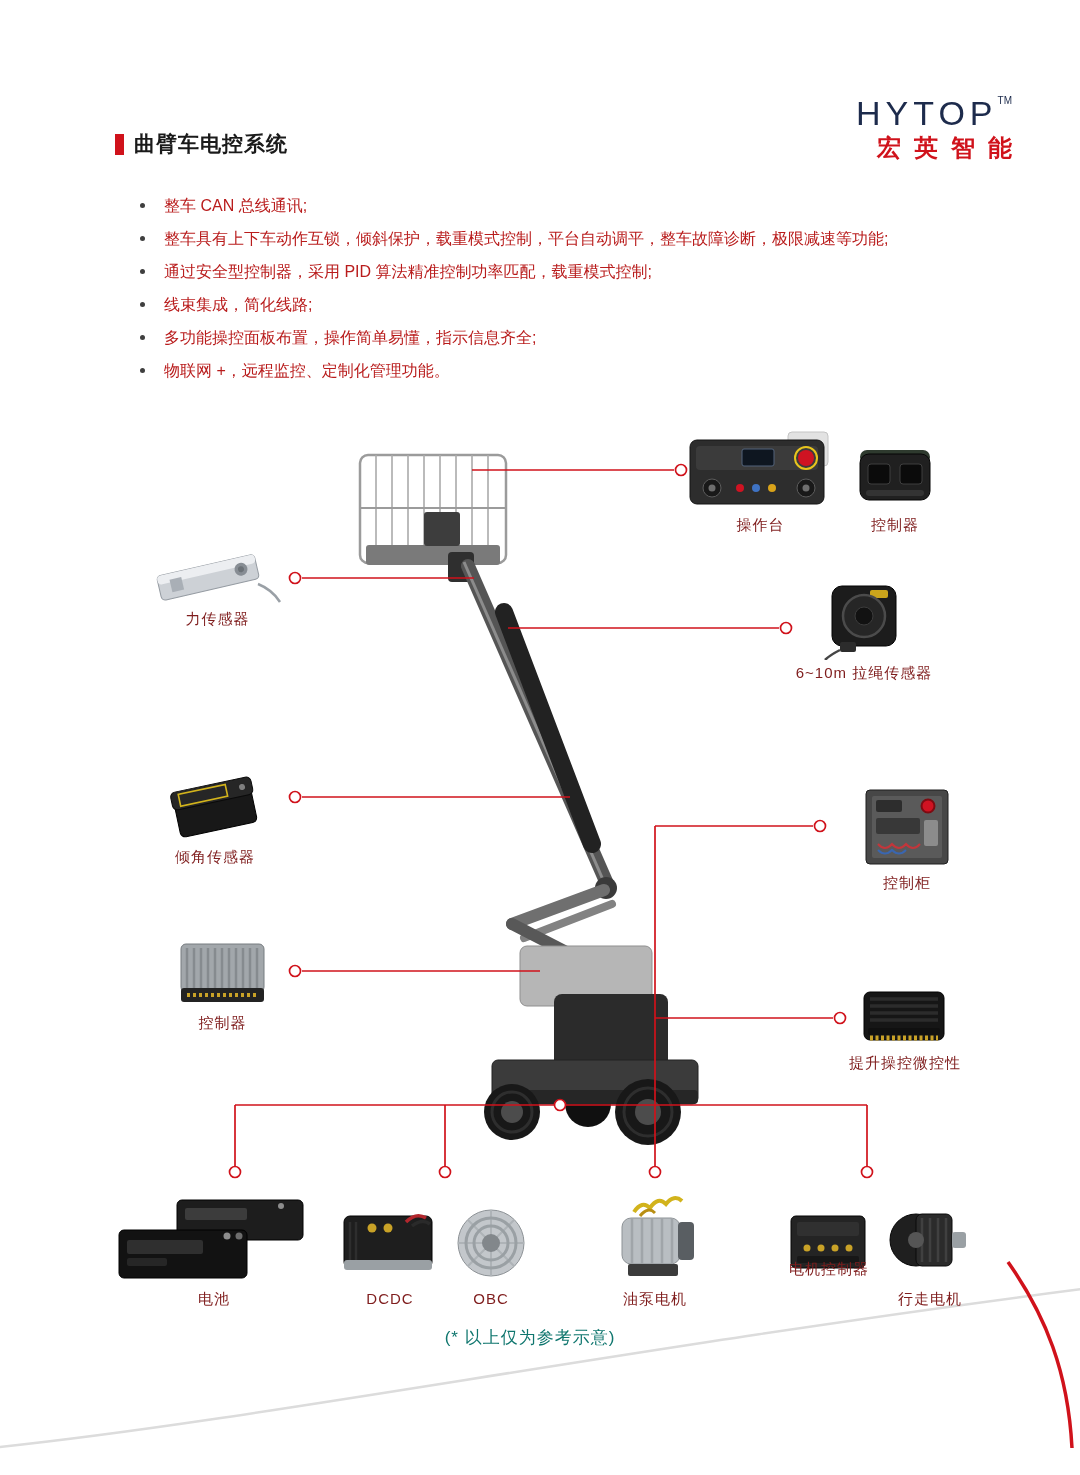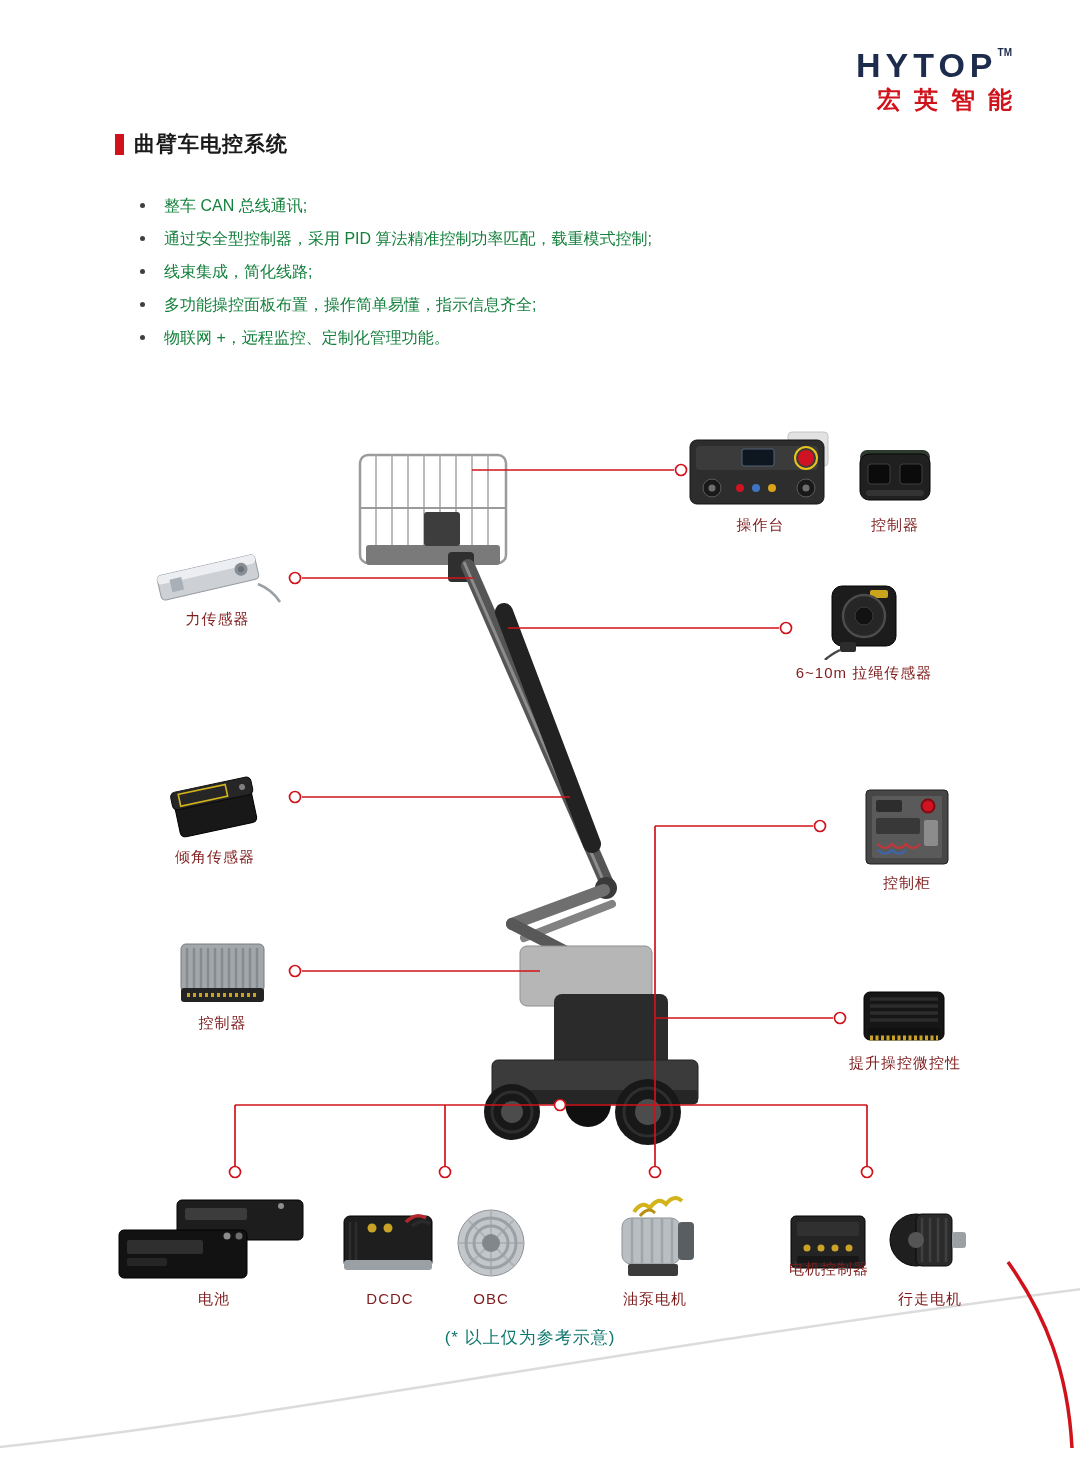--- a/index.html
+++ b/index.html
@@ -4,30 +4,30 @@
 <style>
   * { margin:0; padding:0; box-sizing:border-box; }
   html,body { background:#ffffff; }
   .page {
     position:relative; width:1080px; height:1475px; background:#ffffff;
     font-family:"Liberation Sans","DejaVu Sans",sans-serif; overflow:hidden;
     margin:0 auto;
   }
   
   .logo { position:absolute; top:48px; right:68px; text-align:right; }
-  .logo-brand { font-size:34px; font-weight:700; color:#1d2b4c; letter-spacing:5px; line-height:1; }
+  .logo-brand { font-size:34px; font-weight:400; color:#1d2b4c; letter-spacing:5px; line-height:1;margin-top:48px; }
   .logo-tm { font-size:10px; vertical-align:top; color:#1d2b4c; letter-spacing:0; }
   .logo-name { font-size:24px; font-weight:700; color:#d0121b; letter-spacing:13px; margin-top:6px; margin-right:-13px; line-height:1; }
   
   .title-row { position:absolute; left:115px; top:130px; display:flex; align-items:center; gap:10px;text-align:right; }
   .title-marker { width:9px; height:21px; background:#d0121b; }
   .title-text { font-size:21px; font-weight:700; color:#1a1a1a; letter-spacing:1px; }
   
   .features { position:absolute; left:138px; top:189px; width:910px; list-style:none; }
-  .features li { position:relative; padding-left:26px; font-size:16px; color:#15803d; height:33px; line-height:33px; white-space:nowrap; }
+  .features li { position:relative; padding-left:26px; font-size:16px; color:#b91c1c; height:33px; line-height:33px; white-space:nowrap; }
   .features li::before { content:""; position:absolute; left:2px; top:14px; width:5px; height:5px; border-radius:50%; background:#3f3f3f; }
   
   .diagram-svg { position:absolute; left:0; top:0; pointer-events:none; }
   
   .comp { position:absolute; }
   .comp svg { display:block; }
   .clabel { position:absolute; text-align:center; font-size:15px; color:#7f1d1d; letter-spacing:1px; }
   .note { position:absolute; left:280px; top:1326px; width:500px; text-align:center; font-size:17px; color:#0f766e; letter-spacing:1px; }
 </style>
 </head>
@@ -40,20 +40,21 @@
     <div class="logo-name">宏英智能</div>
   </div>
 
   <div class="title-row">
     <span class="title-marker"></span>
     <span class="title-text">曲臂车电控系统</span>
   </div>
 
   <ul class="features">
     <li>整车 CAN 总线通讯;</li>
+    <li>整车具有上下车动作互锁，倾斜保护，载重模式控制，平台自动调平，整车故障诊断，极限减速等功能;</li>
     <li>通过安全型控制器，采用 PID 算法精准控制功率匹配，载重模式控制;</li>
     <li>线束集成，简化线路;</li>
     <li>多功能操控面板布置，操作简单易懂，指示信息齐全;</li>
     <li>物联网 +，远程监控、定制化管理功能。</li>
   </ul>
 
   <svg class="diagram-svg" width="1080" height="1475" viewBox="0 0 1080 1475">
     <g>
 
       <rect x="360" y="455" width="146" height="108" rx="8" fill="none" stroke="#9b9b9b" stroke-width="2.5"></rect>

